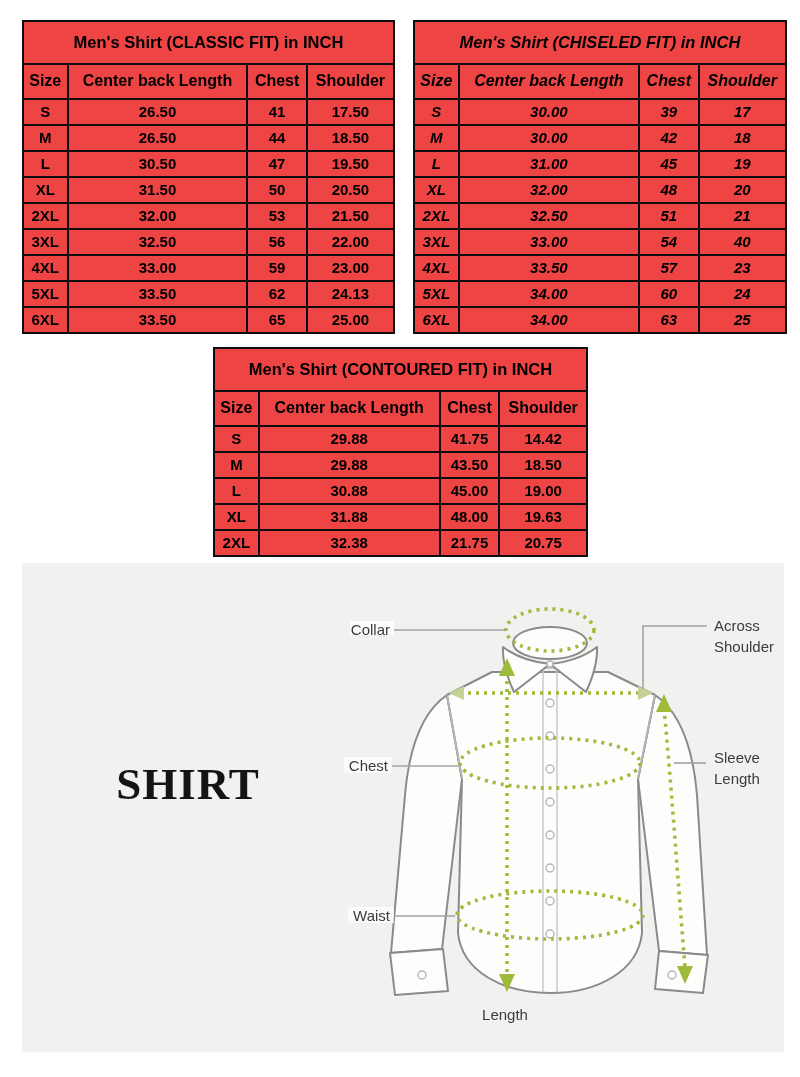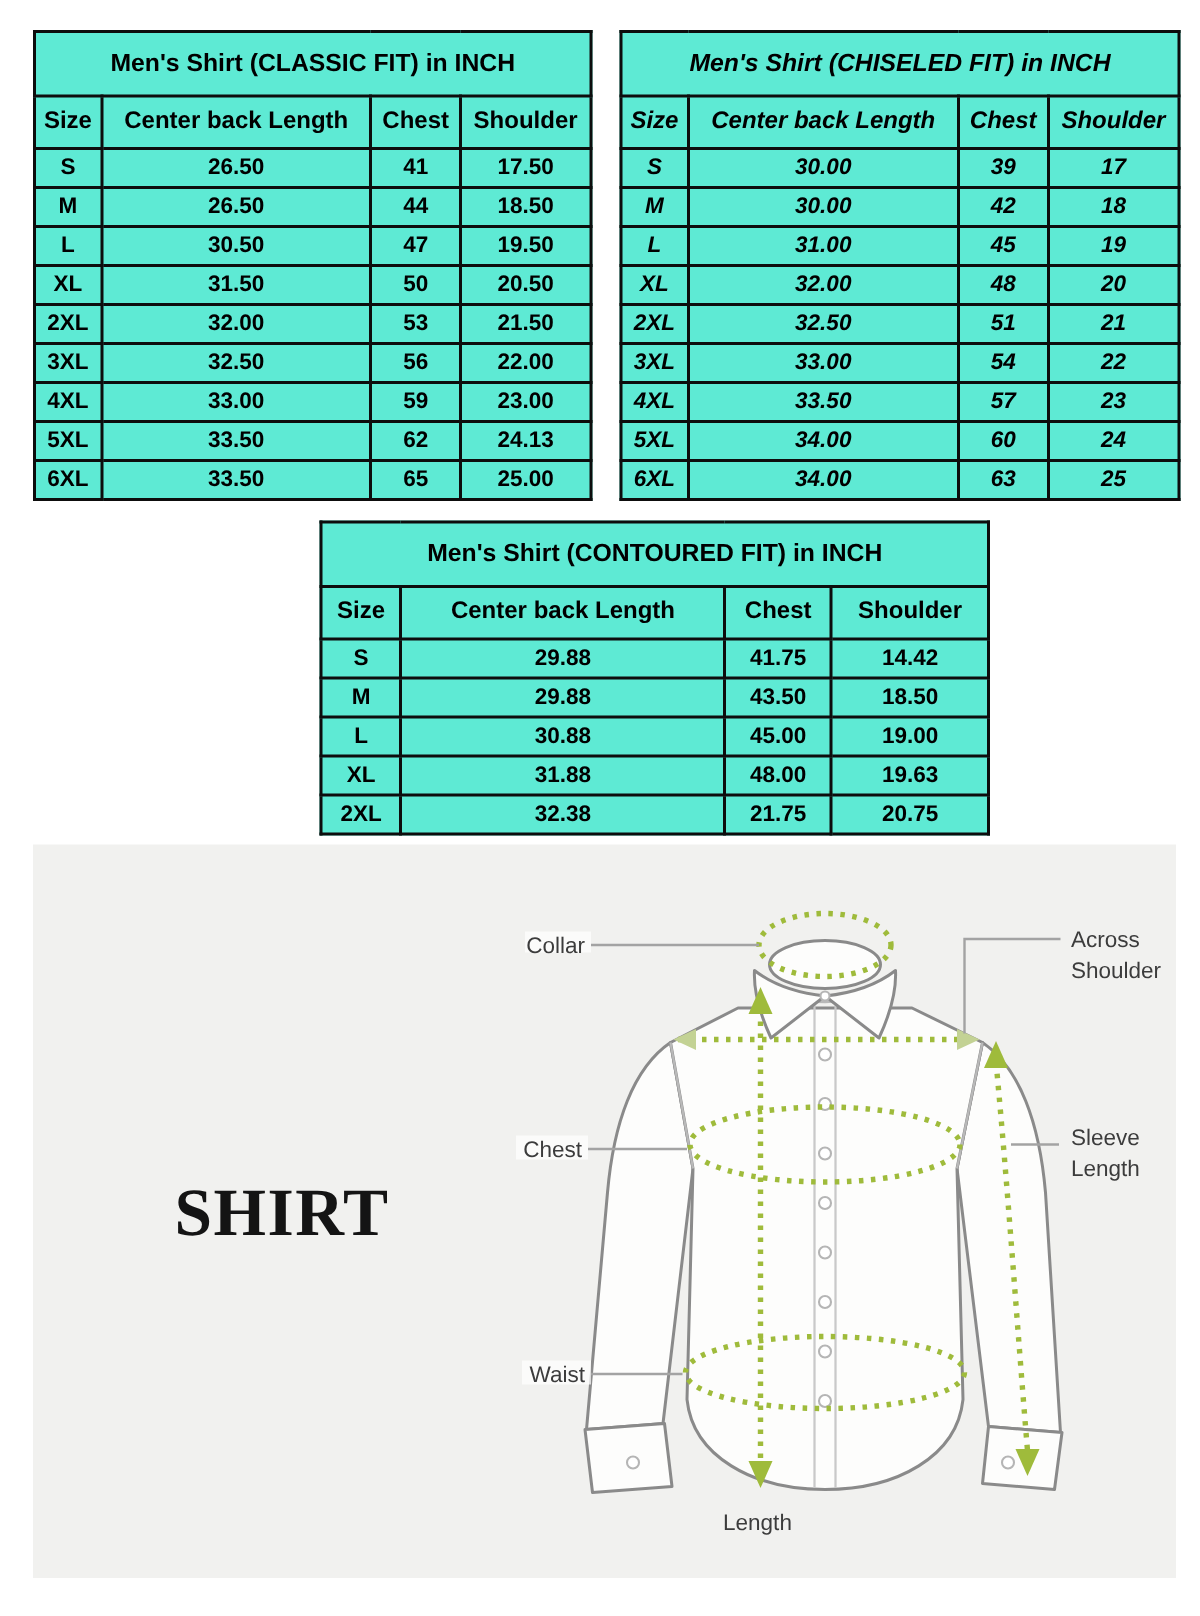--- a/index.html
+++ b/index.html
@@ -1,36 +1,36 @@
 <!DOCTYPE html>
 <html style="--panel_bg: #f1f1ef; --measure_green: #9fbb3b; --measure_green_pale: #c3d294; --shirt_outline: #8a8a8a; --shirt_fill: #fdfdfc; --placket_gray: #c9c9c9; --connector_gray: #a3a3a3; --label_text: #3c3c3c; --title_text: #141414;"><head>
 <meta charset="utf-8">
 <style>
   html,body{margin:0;padding:0;background:#ffffff;}
   .canvas{position:relative;width:800px;height:1077px;background:#fff;overflow:hidden;
           font-family:"Liberation Sans",sans-serif;}
 
   
   .size-table{position:absolute;border-collapse:collapse;table-layout:fixed;
-              background:#5eead4;color:#000;font-weight:bold;text-align:center;}
+              background:#ef4444;color:#000;font-weight:bold;text-align:center;}
   .size-table td{border:2px solid #0d0d0d;height:24px;padding:0;font-size:15px;line-height:1.05;}
   .size-table td.title-cell{height:41px;font-size:16.5px;}
   .size-table td.hdr{height:33px;font-size:16px;}
   .size-table col.c0{width:12%;} .size-table col.c1{width:48.5%;}
   .size-table col.c2{width:16%;} .size-table col.c3{width:23.5%;}
   #table-classic  {left:22px;  top:20px;  width:373px;}
   #table-chiseled {left:413px; top:20px;  width:374px;font-style:italic;}
-  #table-contoured{left:213px; top:347px; width:447px;}
+  #table-contoured{left:213px; top:347px; width:375px;}
 
   
   .panel{position:absolute;left:22px;top:563px;width:762px;height:489px;
          background:var(--panel_bg,#f1f1ef);}
   .panel-title{position:absolute;left:0;top:199px;width:332px;text-align:center;
                font-family:"Liberation Serif","DejaVu Serif",serif;font-weight:bold;
-               color:var(--title_text,#141414);font-size:45px;line-height:44px;letter-spacing:1px;margin-top:24px;}
+               color:var(--title_text,#141414);font-size:45px;line-height:44px;letter-spacing:1px;}
   svg.diagram{position:absolute;left:0;top:0;width:762px;height:489px;display:block;}
 
   .outline{fill:var(--shirt_fill,#fdfdfc);stroke:var(--shirt_outline,#8a8a8a);
            stroke-width:2;stroke-linejoin:round;}
   .seam{stroke:#b9b9b9;stroke-width:1.5;fill:none;}
   .placket{stroke:var(--placket_gray,#c9c9c9);stroke-width:1.5;fill:none;}
   .btn{fill:#fff;stroke:#b5b5b5;stroke-width:1.4;}
   .gdash{fill:none;stroke:var(--measure_green,#9fbb3b);stroke-width:3.6;stroke-dasharray:3 5;}
   .garrow{fill:var(--measure_green,#9fbb3b);stroke:none;}
   .gpale{fill:var(--measure_green_pale,#c3d294);stroke:none;}
@@ -162,21 +162,21 @@
         <tr>
           <td>2XL</td>
           <td>32.50</td>
           <td>51</td>
           <td>21</td>
         </tr>
         <tr>
           <td>3XL</td>
           <td>33.00</td>
           <td>54</td>
-          <td>22</td>
+          <td>40</td>
         </tr>
         <tr>
           <td>4XL</td>
           <td>33.50</td>
           <td>57</td>
           <td>23</td>
         </tr>
         <tr>
           <td>5XL</td>
           <td>34.00</td>

